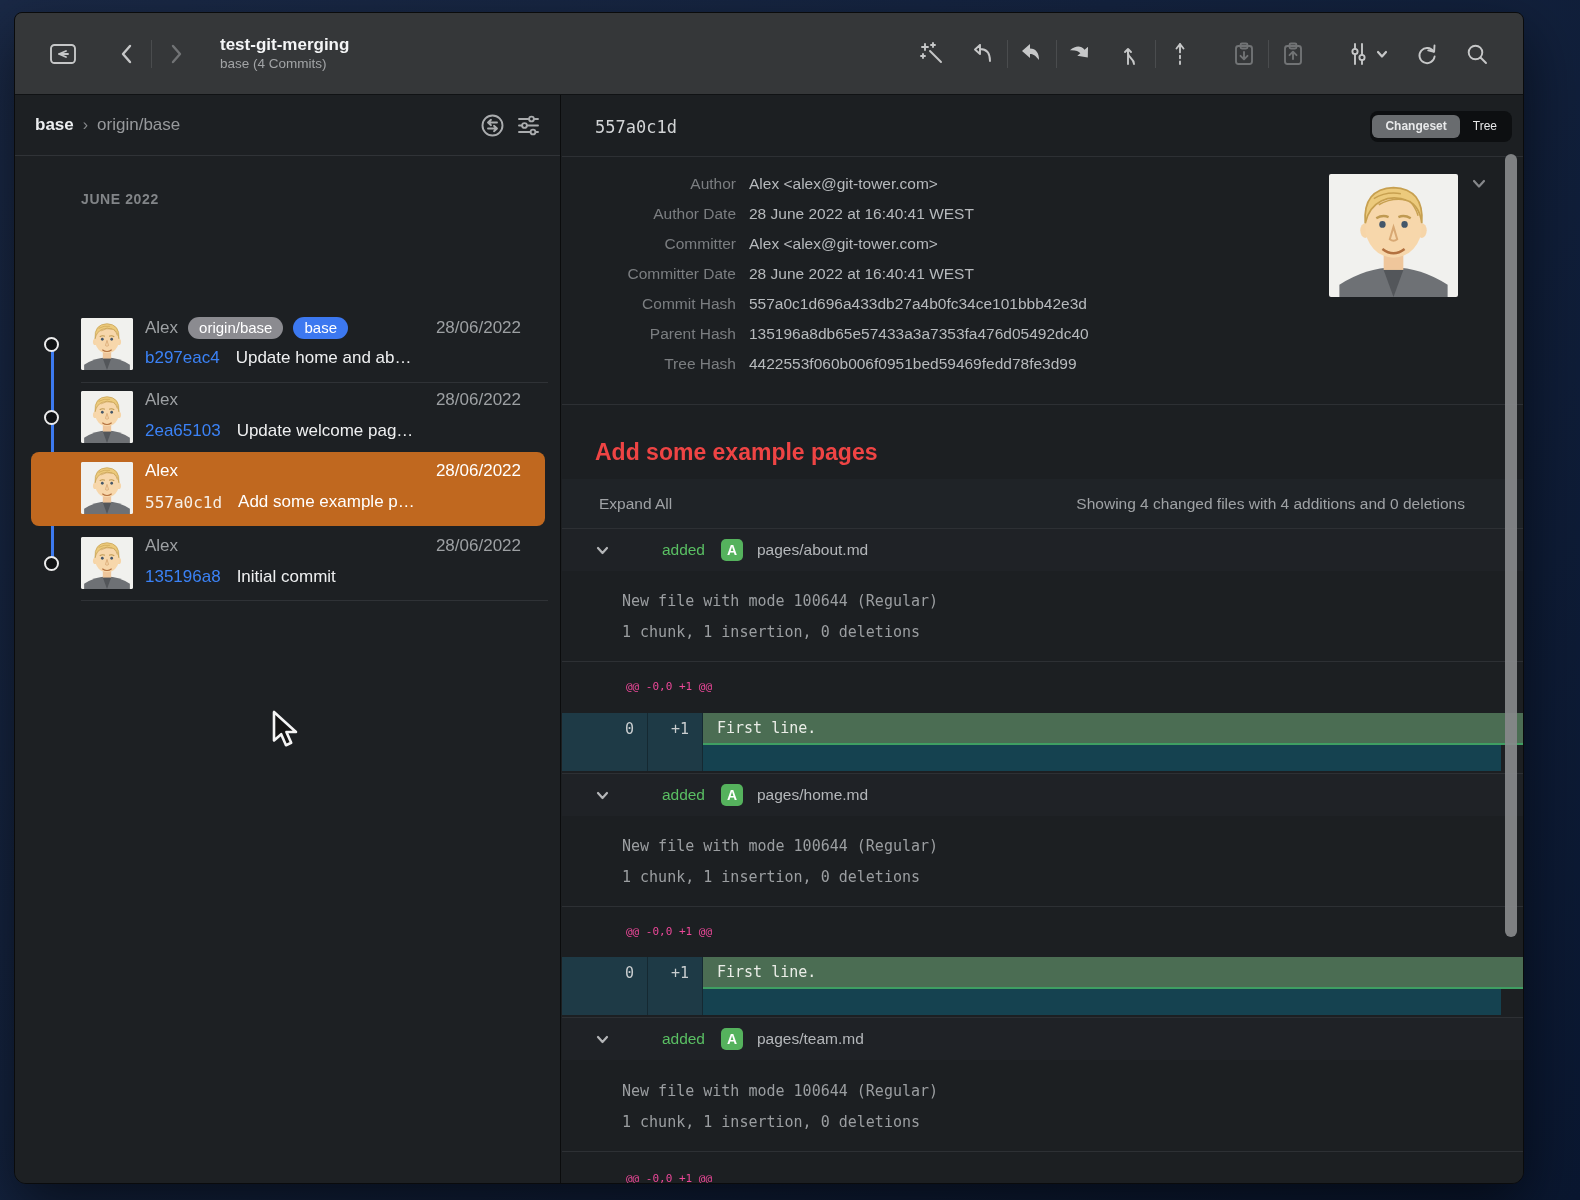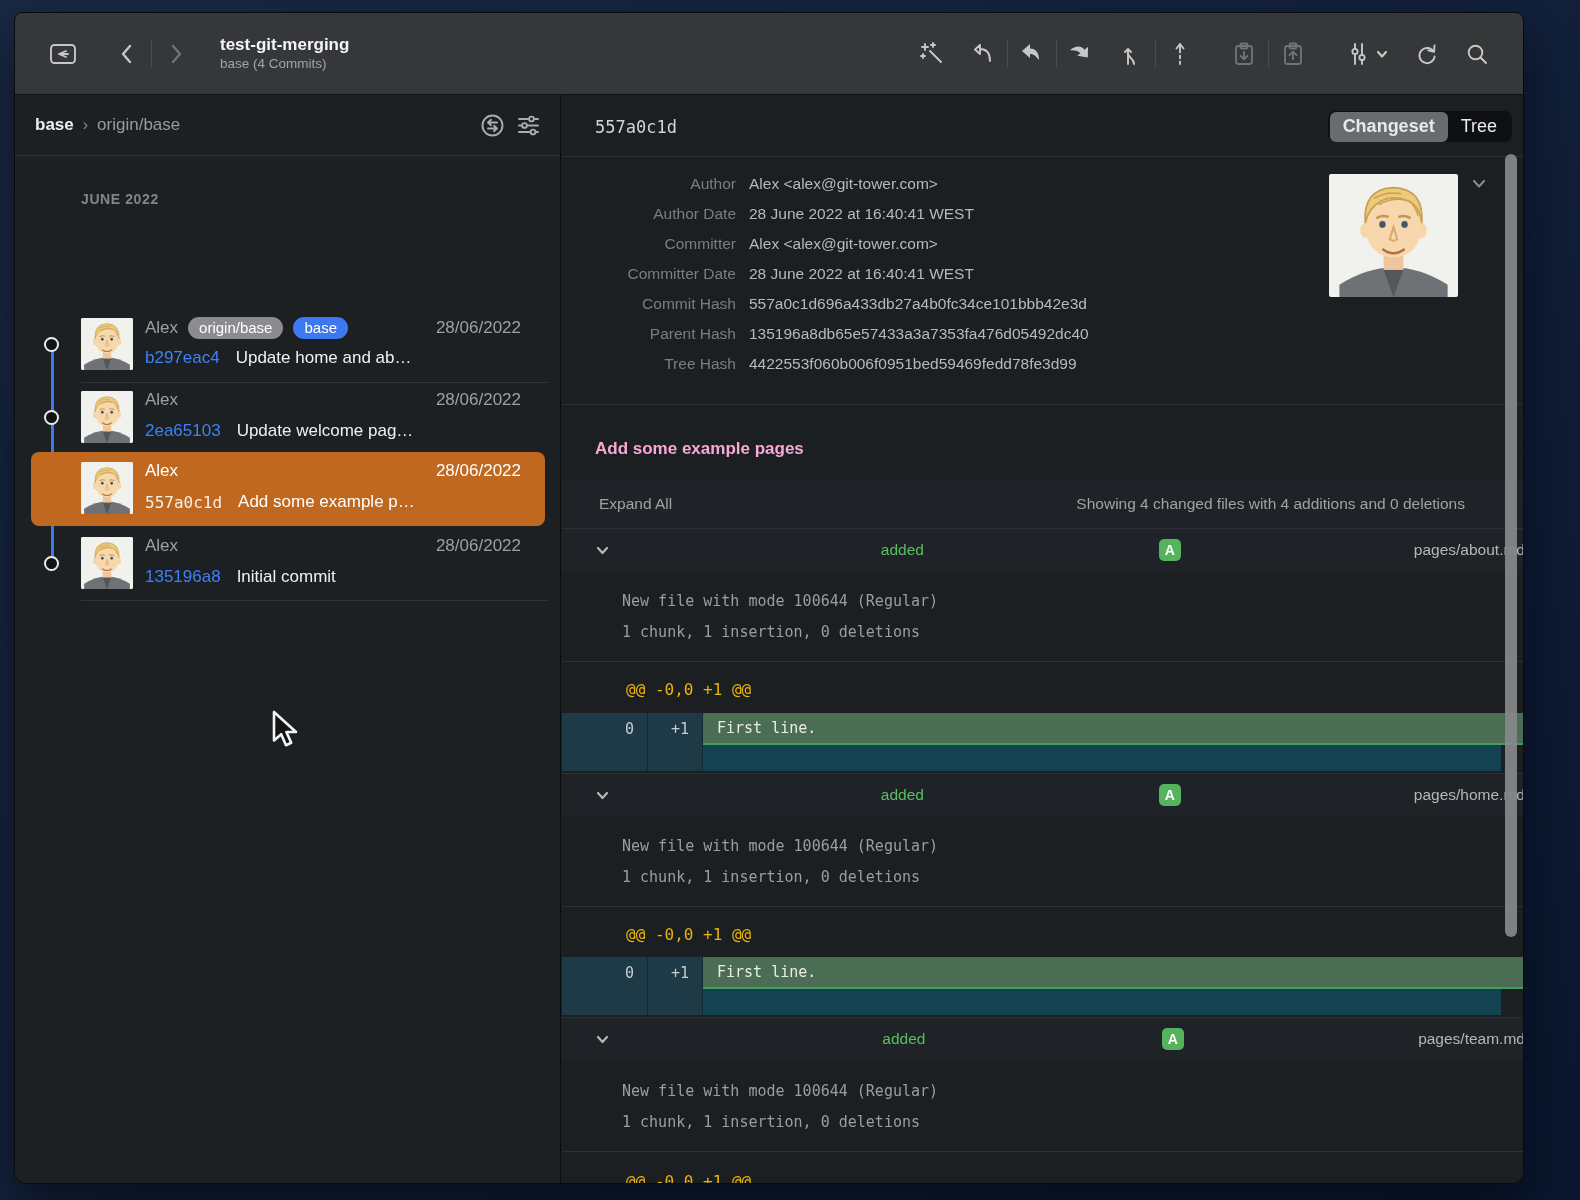--- a/index.html
+++ b/index.html
@@ -62,46 +62,46 @@
   .selected .c-hash { color:#f6efe6; }
   .badge { font-size:15px; padding:2px 11px 3px; border-radius:11px; margin-left:10px; color:#fff; }
   .badge.remote { background:#8b8b90; }
   .badge.local { background:#3c78f0; }
   .row-div { position:absolute; left:66px; right:12px; height:1px; background:#2f3236; }
   
   #detail-hash { position:absolute; left:33px; top:22px; font-family:"DejaVu Sans Mono", monospace;
     font-size:17px; color:#d2d4d6; }
   #segmented { position:absolute; right:13px; top:16px; height:31px; background:#0d0f11; border-radius:8px;
     display:flex; align-items:center; padding:2px; }
-  .seg { font-size:18px; padding:4px 13px 5px; border-radius:6px; color:#e8e9ea; }
+  .seg { font-size:12px; padding:4px 13px 5px; border-radius:6px; color:#e8e9ea; }
   .seg.active { background:#696c6f; font-weight:bold; }
   
   .meta-row { position:absolute; left:33px; width:880px; height:30px; display:flex; font-size:15.5px; line-height:30px; }
   .meta-label { width:141px; text-align:right; color:#7b7e81; flex:0 0 auto; }
   .meta-value { margin-left:13px; color:#b7babd; white-space:nowrap; }
   #avatar-big { position:absolute; left:767px; top:79px; width:129px; height:123px; background:#f1f1ee;
     border-radius:2px; overflow:hidden; }
   #avatar-chevron { position:absolute; left:908px; top:80px; }
   #avatar-chevron svg { stroke:#85878a; fill:none; stroke-width:2.2; stroke-linecap:round; stroke-linejoin:round; }
-  #commit-message { position:absolute; left:33px; top:344px; font-size:17px; font-weight:bold; color:#f9a8d4; }
+  #commit-message { position:absolute; left:33px; top:344px; font-size:23px; font-weight:bold; color:#ef4444; }
   #expand-row { position:absolute; left:0; top:384px; width:963px; height:49px; background:#1f2327;
     display:flex; align-items:center; font-size:15.5px; }
   #expand-all { margin-left:37px; color:#9fa2a5; }
   #changes-summary { margin-left:auto; margin-right:60px; color:#9fa2a5;text-align:center; }
   
   .file-header { position:absolute; left:0; width:963px; height:43px; background:#1f2226;
-    border-top:1px solid #2d3034; display:flex; align-items:center; font-size:15.5px;justify-content:space-between; }
+    border-top:1px solid #2d3034; display:flex; align-items:center; font-size:15.5px; }
   .fh-chevron { margin-left:33px; display:flex; }
   .fh-chevron svg { stroke:#b4b6b8; fill:none; stroke-width:2.2; stroke-linecap:round; stroke-linejoin:round; }
   .fh-status { width:95px; text-align:right; color:#5abf63; }
   .fh-badge { width:22px; height:22px; border-radius:5px; background:#55b25d; color:#fff; font-weight:bold;
     font-size:14px; display:flex; align-items:center; justify-content:center; margin-left:16px; }
   .fh-path { margin-left:14px; color:#b4b7ba; }
   .mono-line { position:absolute; font-family:"DejaVu Sans Mono", monospace; font-size:15px; color:#9b9ea1; white-space:pre; }
-  .chunk-line { position:absolute; font-family:"DejaVu Sans Mono", monospace; font-size:16px; color:#eab308; white-space:pre; }
+  .chunk-line { position:absolute; font-family:"DejaVu Sans Mono", monospace; font-size:11px; color:#ec4899; white-space:pre; }
   .diff-block { position:absolute; left:0; width:963px; }
   .diff-gutter { position:absolute; left:0; top:0; bottom:0; width:141px; background:#1e3a46; display:flex; }
   .dg-col1 { width:86px; border-right:1px solid rgba(0,0,0,.28); text-align:right; }
   .dg-col2 { width:55px; border-right:1px solid rgba(0,0,0,.28); text-align:right; }
   .dg-num { font-family:"DejaVu Sans Mono", monospace; font-size:15px; color:#c9cdcf; line-height:32px;
     padding-right:13px; display:block; }
   .diff-code { position:absolute; left:141px; top:0; width:886px; }
   .diff-added { height:32px; background:#4b6d53; border-bottom:2px solid #3f9f62; line-height:30px;
     font-family:"DejaVu Sans Mono", monospace; font-size:15px; color:#eaede7; padding-left:14px; }
   .diff-rest { position:absolute; left:141px; top:32px; width:798px; height:26px; background:#154250; }

